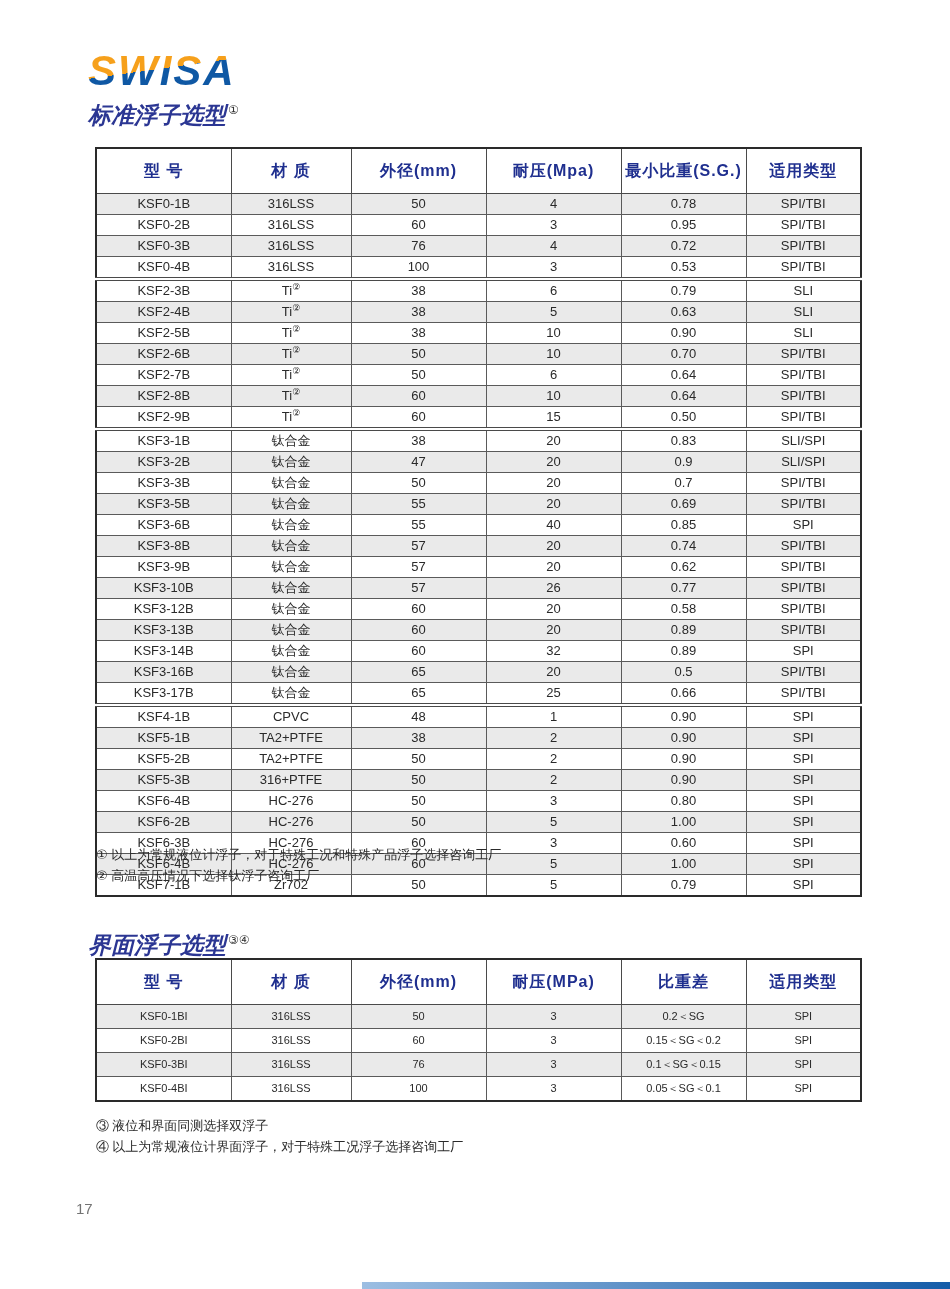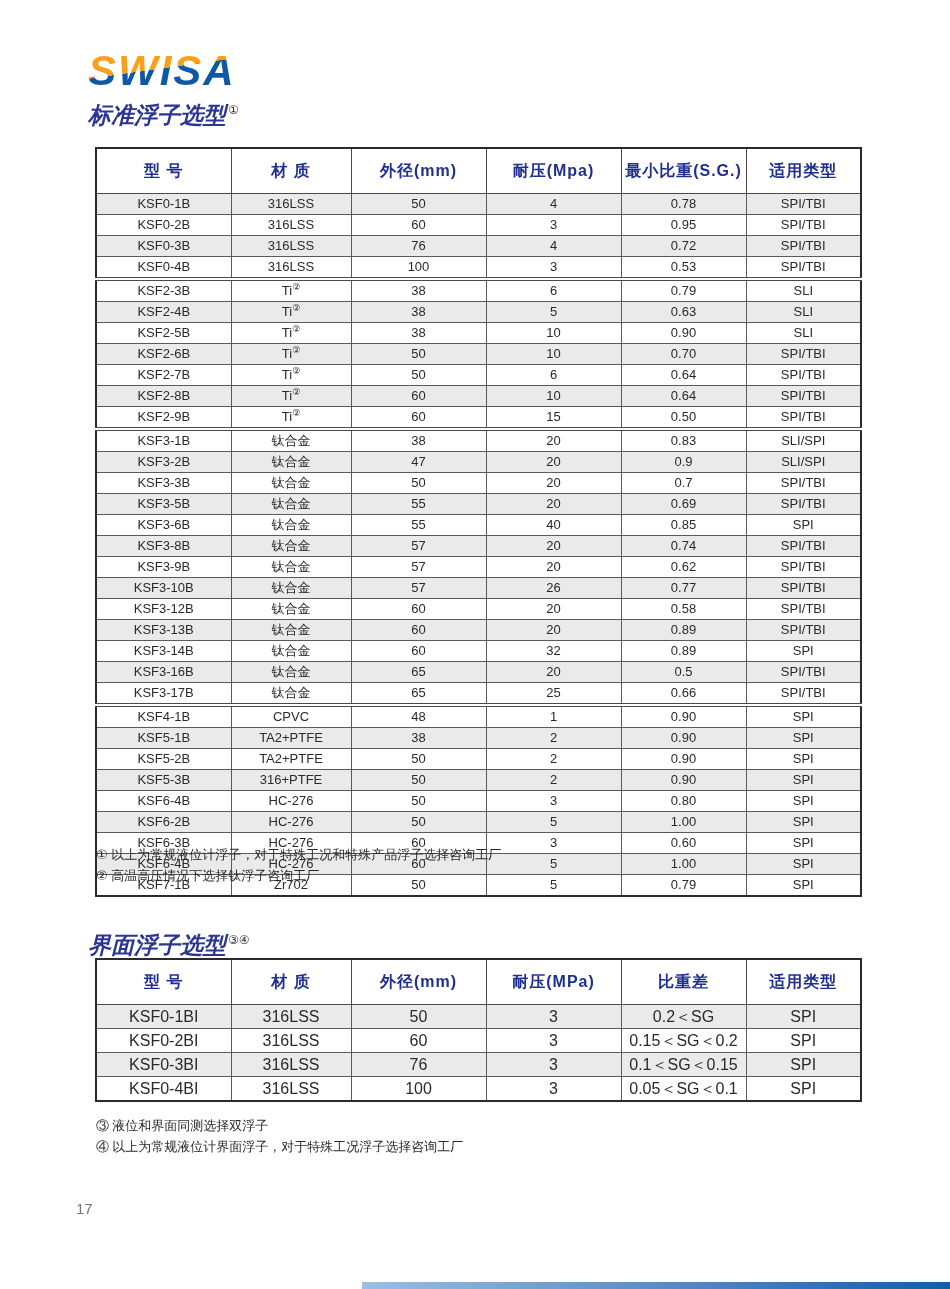--- a/index.html
+++ b/index.html
@@ -42,21 +42,21 @@
     height:44px;padding:0 2px;
     color:#1F2F8F;font-size:16px;font-weight:bold;text-align:center;
     border:1px solid #4a4a4a;background:#fff;
     letter-spacing:1px;
   }
   table.spec td{
     height:18px;line-height:18px;padding:1px 2px;
     font-size:13px;color:#2a2a2a;text-align:center;
     border:1px solid #5a5a5a;background:#fff;
   }
-  #table2 td{height:21px;line-height:21px;font-size:16px;}
+  #table2 td{height:21px;line-height:21px;font-size:11px;}
   table.spec tr.shaded td{background:#EAEAEA;}
   table.spec tbody.grp-sep tr:first-child td{border-top:4px double #4a4a4a;}
   td .mat-sup{font-size:9px;vertical-align:super;line-height:0;}
 
   
   .notes{position:absolute;left:96px;font-size:13px;color:#2a2a2a;line-height:1.6;}
   #notes1{top:845px;}
   #notes2{top:1116px;font-family:Liberation Serif, serif;}
   .notes div{white-space:nowrap;}
 

